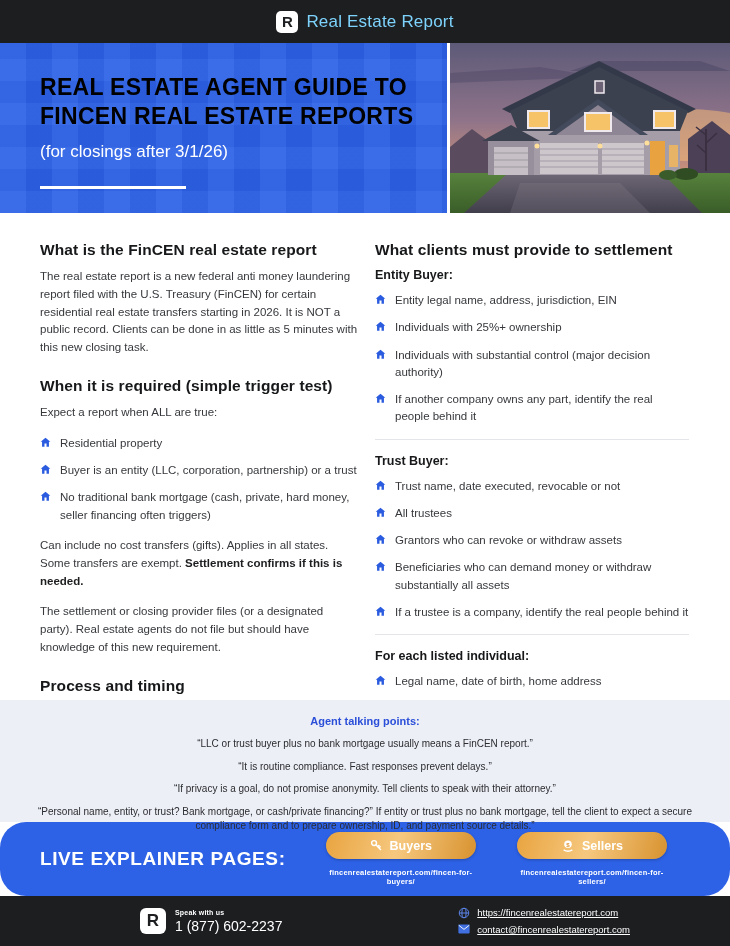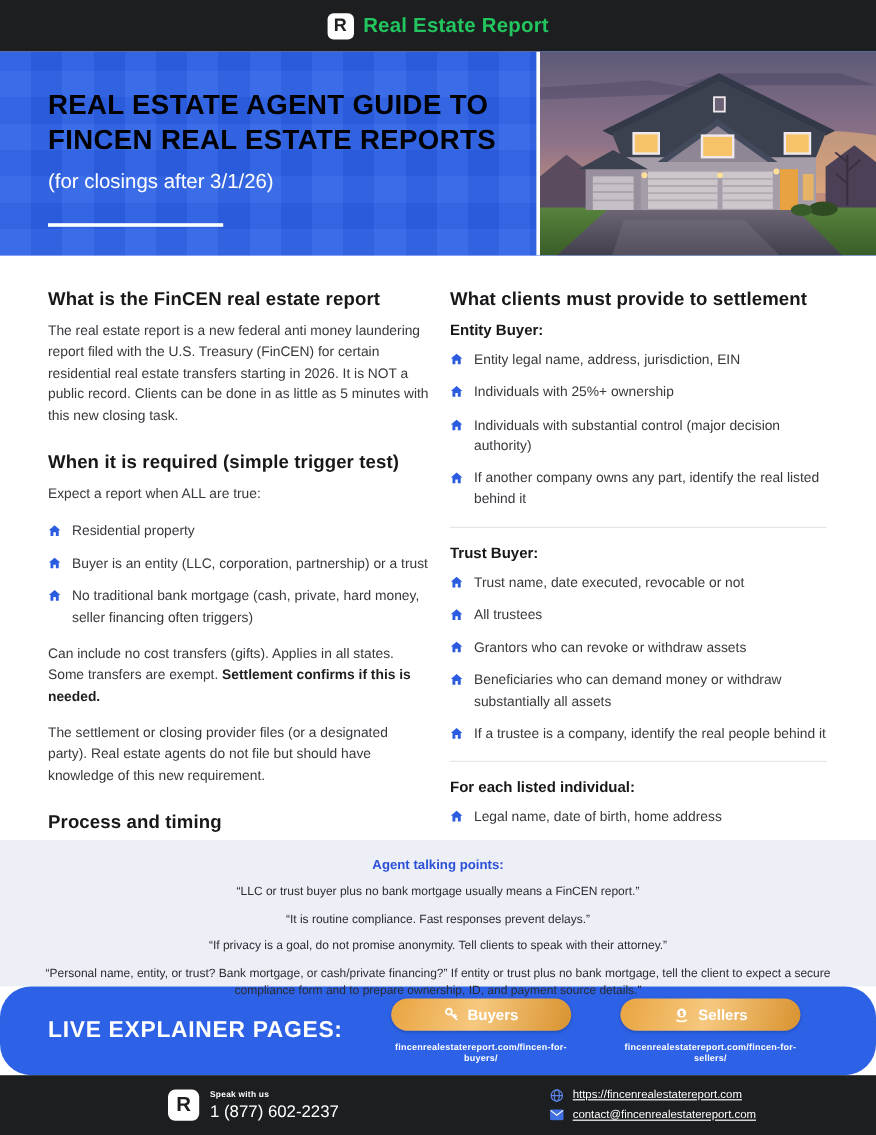--- a/index.html
+++ b/index.html
@@ -4,21 +4,21 @@
 <style>
   * { margin:0; padding:0; box-sizing:border-box; }
   html,body { background:#fff; }
   body { font-family:"Liberation Sans", sans-serif; }
   .page { width:730px; height:946px; margin:0 auto; background:#fff; overflow:hidden; position:relative; }
 
   
   .topbar { height:43px; background:#1d1e20; display:flex; align-items:center; justify-content:center; gap:8px; }
   .logo-sq { width:22px; height:22px; background:#fff; border-radius:5px; display:flex; align-items:center; justify-content:center;
              font-weight:800; color:#1d1e20; font-size:15px; }
-  .topbar .brand { color:#22c55e; font-size:17px; font-weight:700; letter-spacing:.2px; }
+  .topbar .brand { color:#7dd3fc; font-size:17px; font-weight:400; letter-spacing:.2px; }
 
   
   .hero { height:170px; background:#2d62e7; position:relative; overflow:hidden; }
   .hero-pattern { position:absolute; inset:0;
     background-image:
       repeating-linear-gradient(90deg, rgba(255,255,255,.04) 0 26px, rgba(10,20,90,.05) 26px 52px),
       repeating-linear-gradient(0deg, rgba(255,255,255,.03) 0 22px, rgba(10,20,90,.04) 22px 44px); }
   .hero-left { position:relative; padding:30px 0 0 40px; width:440px; }
   .hero-title { color:#000000; font-size:23px; line-height:1.25; font-weight:800; letter-spacing:.3px; }
   .hero-sub { color:#fff; font-size:17px; margin-top:11px; font-weight:400; }
@@ -205,21 +205,21 @@
         <div class="bullet">
           <svg class="h-ic" width="11" height="11" viewBox="0 0 16 16">
               <path fill="#2b5ce0" d="M8 1 L15 7 H13 V14 H9.5 V9.5 H6.5 V14 H3 V7 H1 Z"></path>
             </svg>
           <span>Individuals with substantial control (major decision authority)</span>
         </div>
         <div class="bullet">
           <svg class="h-ic" width="11" height="11" viewBox="0 0 16 16">
               <path fill="#2b5ce0" d="M8 1 L15 7 H13 V14 H9.5 V9.5 H6.5 V14 H3 V7 H1 Z"></path>
             </svg>
-          <span>If another company owns any part, identify the real listed behind it</span>
+          <span>If another company owns any part, identify the real people behind it</span>
         </div>
       </div>
 
       <hr class="divider">
 
       <div class="group">
         <h3 class="sub">Trust Buyer:</h3>
         <div class="bullet">
           <svg class="h-ic" width="11" height="11" viewBox="0 0 16 16">
               <path fill="#2b5ce0" d="M8 1 L15 7 H13 V14 H9.5 V9.5 H6.5 V14 H3 V7 H1 Z"></path>

